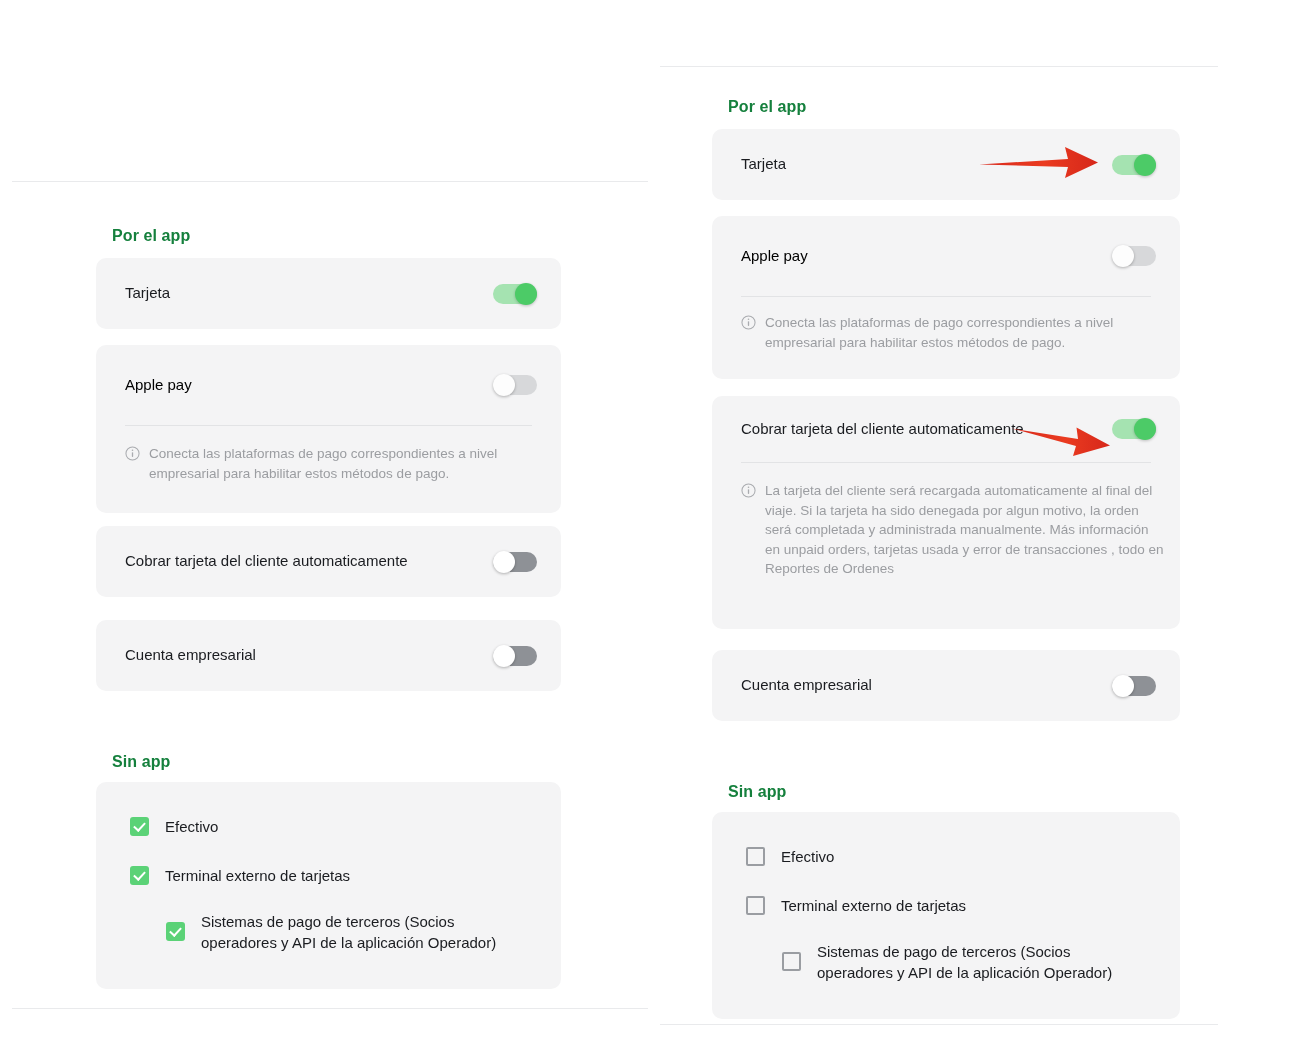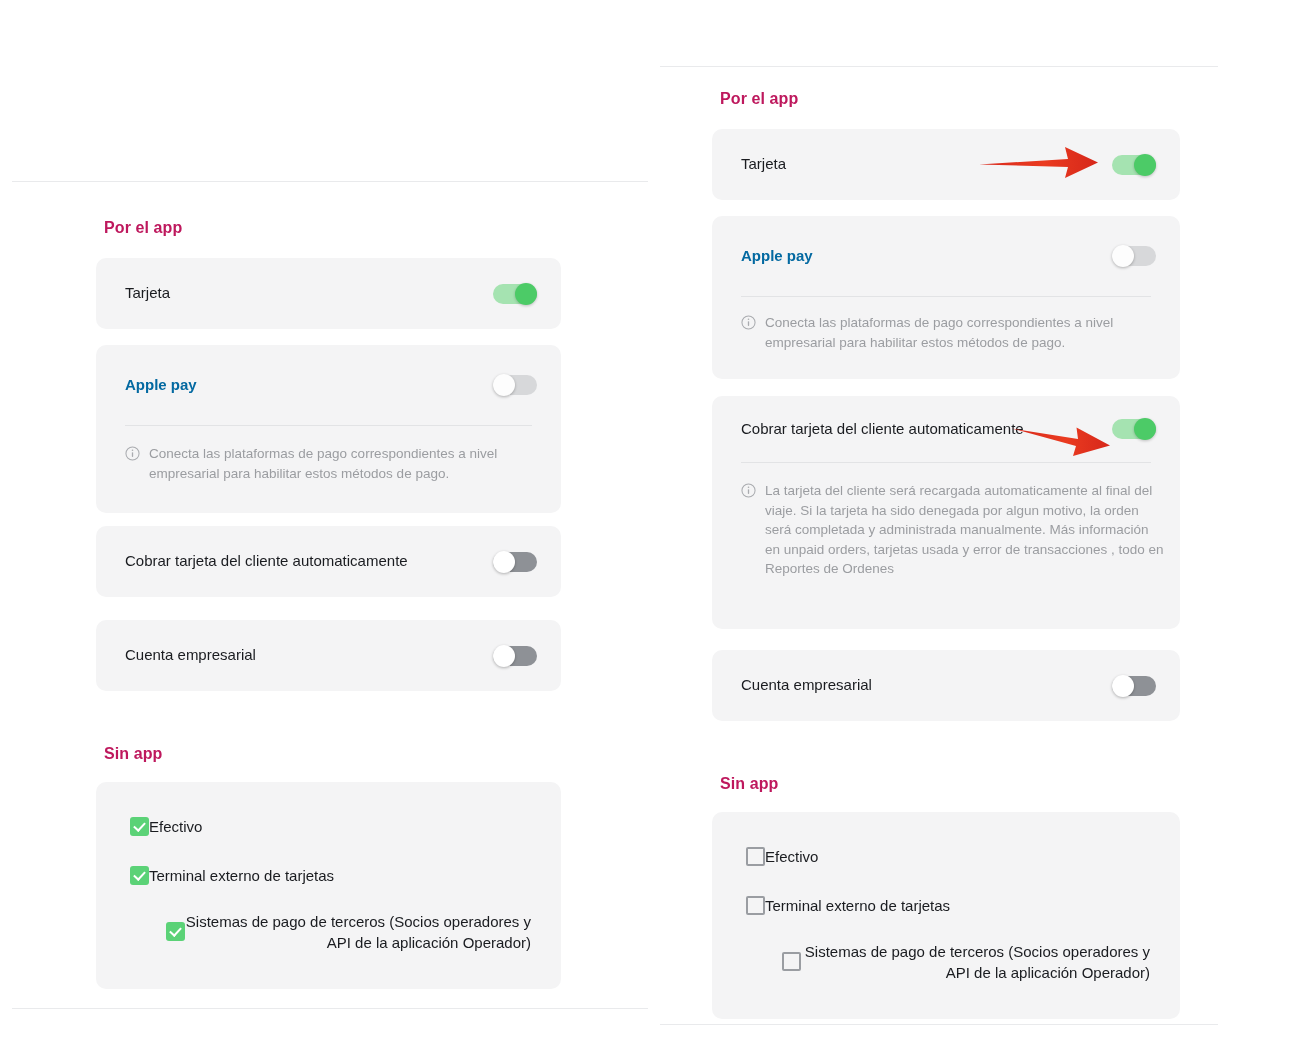--- a/index.html
+++ b/index.html
@@ -36,23 +36,23 @@
   .l-content   { position: absolute; left: 96px; top: 0; width: 465px; }
 
   
   .r-hr-top    { left: 660px; top: 66px;   width: 558px; }
   .r-hr-bottom { left: 660px; top: 1024px; width: 558px; }
   .r-content   { position: absolute; left: 712px; top: 0; width: 468px; }
 
   .section-title {
     font-size: 16px;
     font-weight: bold;
-    color: #be185d;
+    color: #15803d;
     letter-spacing: 0.1px;
-    margin: 8px;
+    margin: 16px;
   }
 
   .card {
     background: #f4f4f5;
     border-radius: 10px;
     box-sizing: border-box;
   }
 
   .row {
     display: flex;
@@ -60,21 +60,21 @@
     justify-content: space-between;
     box-sizing: border-box;
     text-align: center;
   }
 
   .row-label {
     font-size: 15px;
     color: #1a1c20;
     line-height: 1.35;
   }
-  .row-label.muted { color: #0369a1; font-weight: bold; }
+  .row-label.muted { color: #000000; }
 
   .divider-inner {
     height: 1px;
     background: #e2e3e5;
   }
 
   
   .toggle {
     position: relative;
     width: 44px;
@@ -115,21 +115,21 @@
     width: 15px;
     height: 15px;
     margin-top: 2px;
   }
   .note-icon svg { display: block; }
 
   
   .check-row {
     display: flex;
     align-items: center;
-    text-align: right;
+    gap: 16px;
   }
   .check-row.two-line { align-items: center; padding-left: 36px; }
   .cbox { flex: none; width: 19px; height: 19px; border-radius: 3px; position: relative; }
   .cbox.checked { background: #5bd277; }
   .cbox.checked::after {
     content: "";
     position: absolute;
     left: 6px; top: 3px;
     width: 5px; height: 9px;
     border: solid #ffffff;

